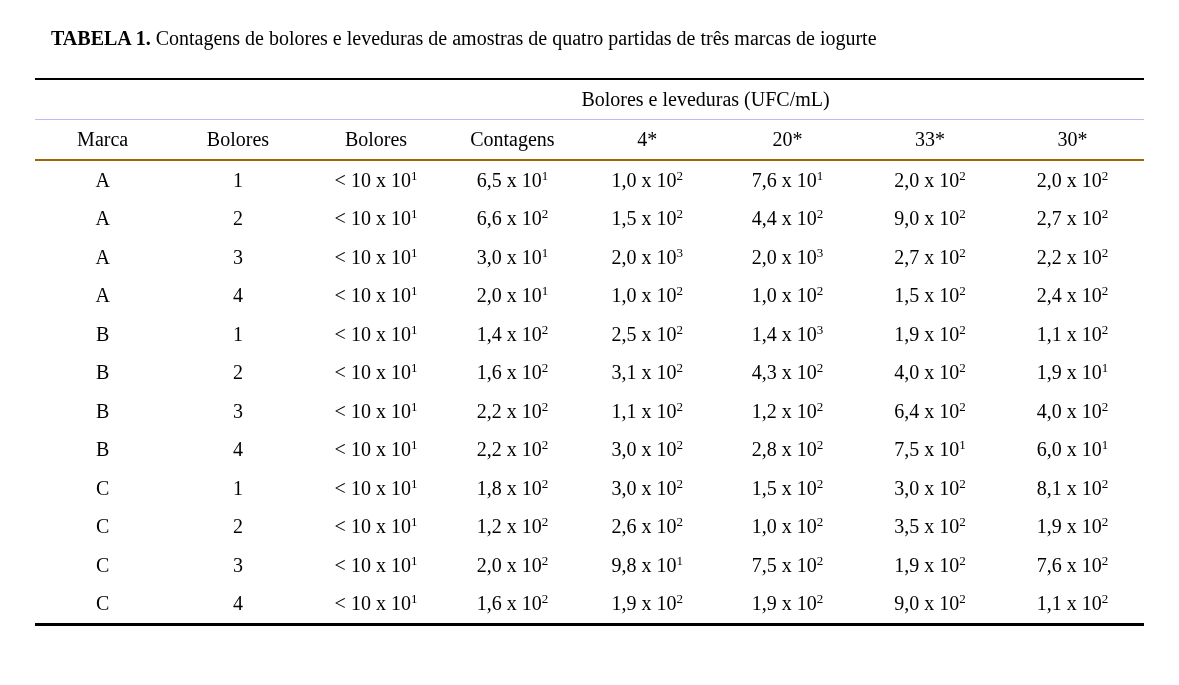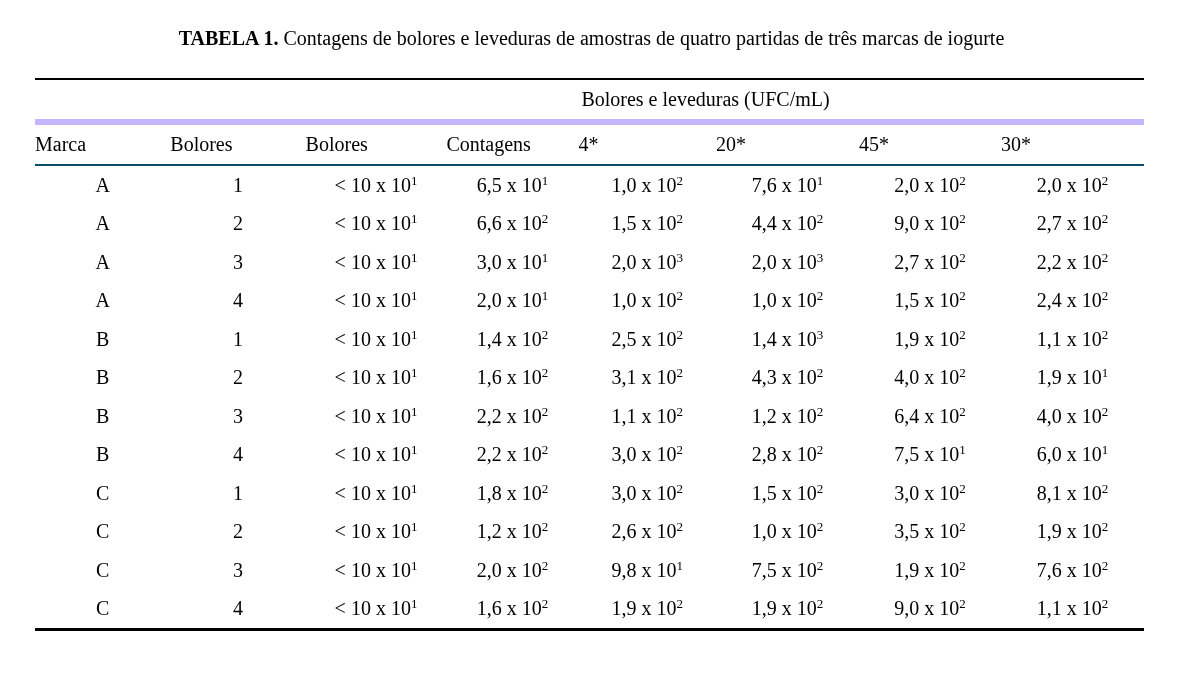--- a/index.html
+++ b/index.html
@@ -10,54 +10,53 @@
     height: 685px;
     overflow: hidden;
     font-family: "Liberation Serif", "DejaVu Serif", serif;
     color: #000000;
   }
   .page {
     width: 1109px;
     padding: 0 35px;
   }
   .caption {
-    margin: 26px 0 0 4px;
+    margin: 26px 0 0 16px;
     font-size: 20px;
     line-height: 24px;
-    text-align: center;
   }
   .caption .bold {
     font-weight: bold;
   }
   table.data-table {
     margin-top: 28px;
     width: 1109px;
     border-collapse: collapse;
     table-layout: fixed;
     border-top: 2px solid #000;
     border-bottom: 3px solid #000;
   }
   table.data-table th {
     font-weight: normal;
     font-size: 20px;
     padding: 0;
   }
   tr.span-header-row th {
-    border-bottom: 6px solid #c4b5fd;
+    border-bottom: 1px solid #c4b5fd;
     height: 39px;
     vertical-align: middle;
   }
   tr.span-header-row th.span-label {
     text-align: left;
     padding-left: 3px;
   }
   tr.column-header-row th {
-    border-bottom: 2px solid #0c4a6e;
+    border-bottom: 2px solid #a16207;
     height: 39px;
-    text-align: left;
+    text-align: center;
     vertical-align: middle;
   }
   tbody td {
     font-size: 20px;
     text-align: center;
     vertical-align: middle;
     height: 38.5px;
     padding: 0;
   }
   sup {
@@ -96,21 +95,21 @@
         <th class="span-empty" colspan="4"></th>
         <th class="span-label" colspan="4">Bolores e leveduras (UFC/mL)</th>
       </tr>
       <tr class="column-header-row">
           <th>Marca</th>
           <th>Bolores</th>
           <th>Bolores</th>
           <th>Contagens</th>
           <th>4*</th>
           <th>20*</th>
-          <th>45*</th>
+          <th>33*</th>
           <th>30*</th>
         </tr>
     </thead>
     <tbody>
         <tr>
           <td>A</td>
           <td>1</td>
           <td>&lt; 10 x 10<sup>1</sup></td>
           <td>6,5 x 10<sup>1</sup></td>
           <td>1,0 x 10<sup>2</sup></td>

